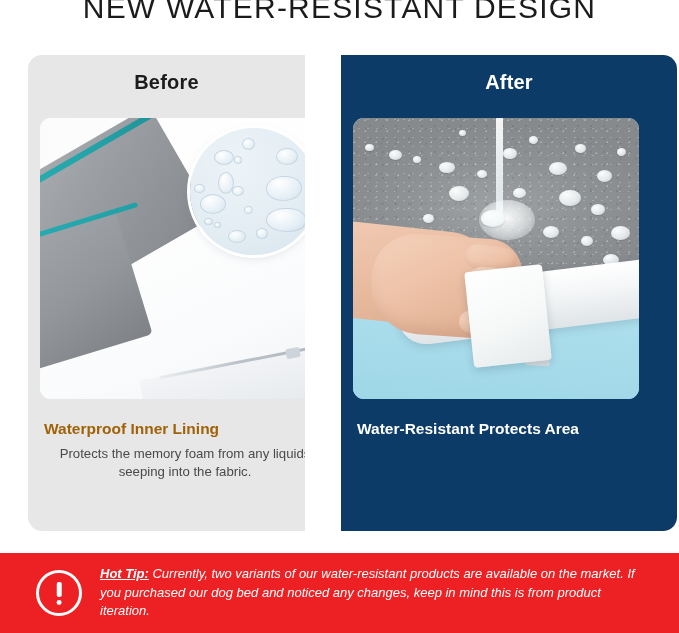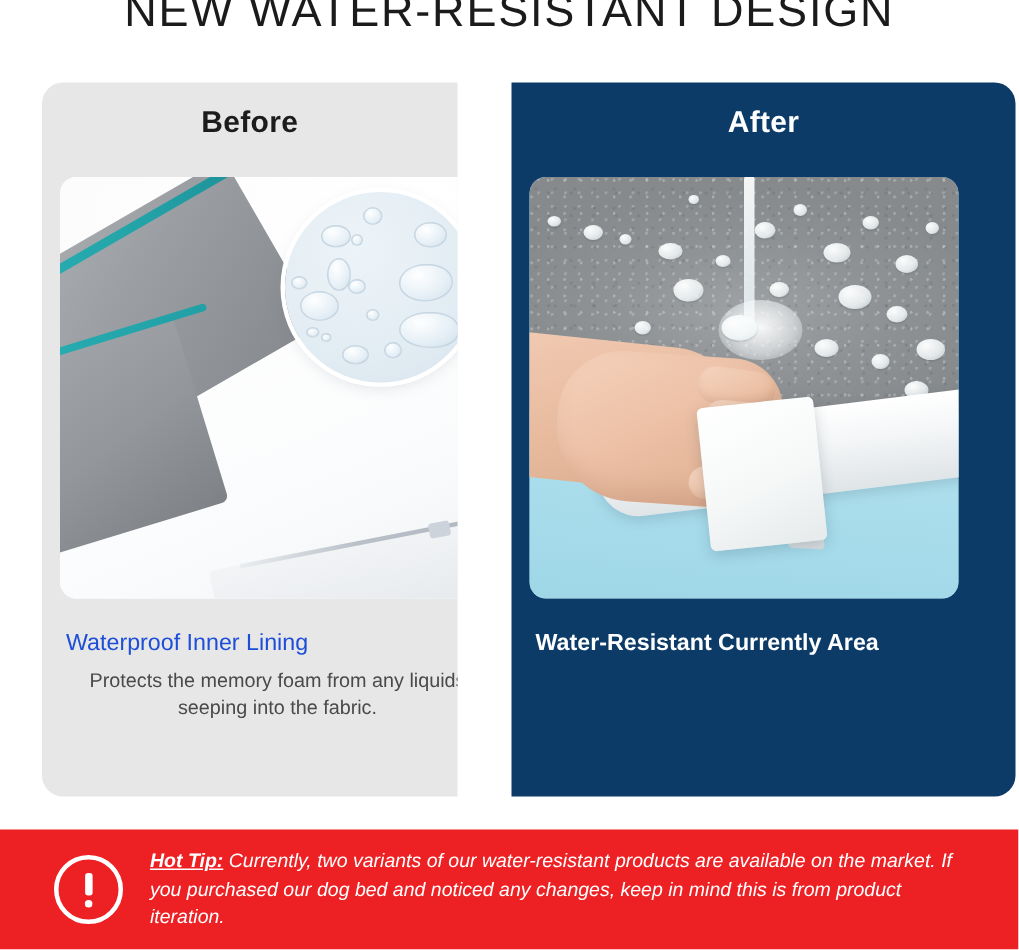--- a/index.html
+++ b/index.html
@@ -288,21 +288,21 @@
   .cap-title {
     font-size: 15.5px;
     line-height: 1.25;
     margin-bottom: 7px;
   }
   .cap-body {
     font-size: 13.2px;
     line-height: 1.33;
     text-align: center;
   }
-  .panel-before .cap-title { color: #1d4ed8; font-weight: 400; }
+  .panel-before .cap-title { color: #a16207; font-weight: 700; }
   .panel-before .cap-body  { color: #4a4a4a; font-weight: 400; }
   .panel-after  .cap-title { color: #ffffff; font-weight: bold; }
   .panel-after  .cap-body  { color: #ffffff; font-weight: 400; }
   .panel-after  .cap-body .strong { font-weight: bold; }
 
   
   .hot-tip {
     position: absolute;
     left: 0;
     top: 553px;
@@ -434,21 +434,21 @@
         <div class="pa-arm"></div>
         <div class="pa-hand"></div>
         <div class="finger" style="left:112px; top:128px; width:52px; height:25px; transform:rotate(8deg);"></div>
         <div class="finger" style="left:116px; top:150px; width:56px; height:25px; transform:rotate(5deg);"></div>
         <div class="finger" style="left:114px; top:172px; width:54px; height:24px; transform:rotate(1deg);"></div>
         <div class="finger" style="left:106px; top:192px; width:48px; height:22px; transform:rotate(-3deg);"></div>
         <div class="pa-foam"></div>
       </div>
 
       <div class="caption">
-        <div class="cap-title">Water-Resistant Currently Area</div>
+        <div class="cap-title">Water-Resistant Protects Area</div>
       </div>
     </div>
 
   </div>
 
   <div class="hot-tip">
     <div class="tip-icon">
       <div class="bang-bar"></div>
       <div class="bang-dot"></div>
     </div>

